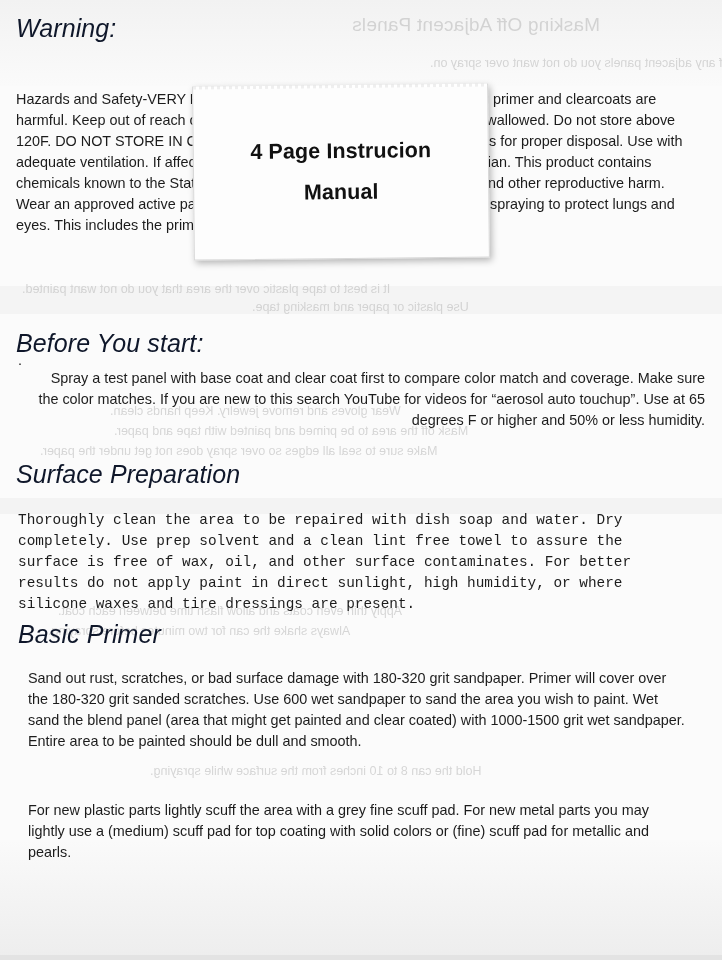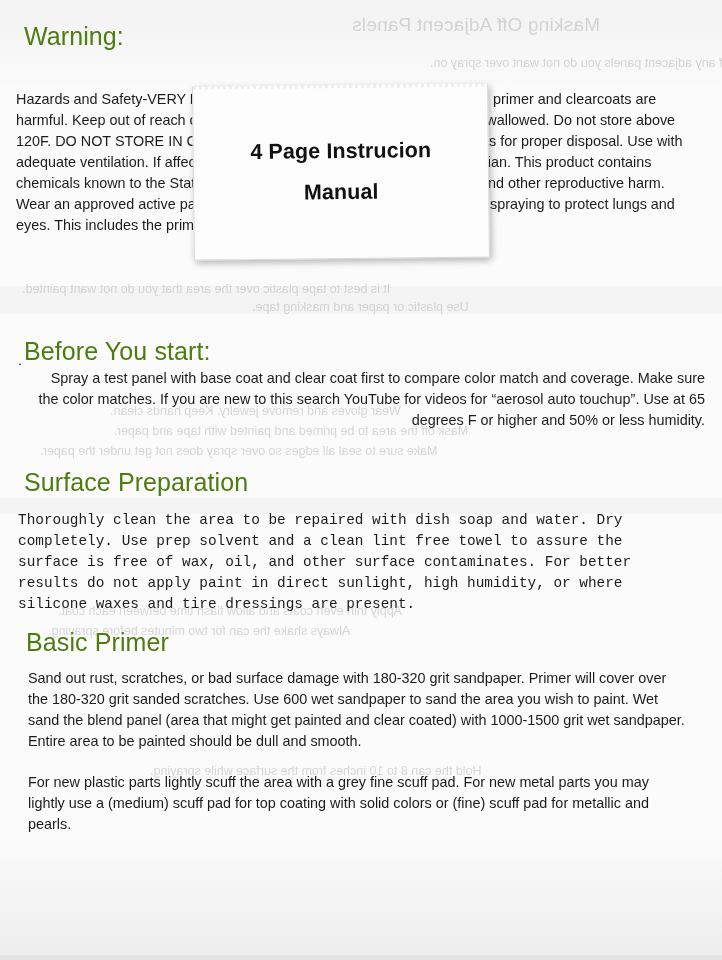--- a/index.html
+++ b/index.html
@@ -56,25 +56,26 @@
   
   .content {
     position: absolute;
     left: 0;
     top: 0;
     width: 722px;
   }
 
   h2.section {
     position: absolute;
-    margin: 8px;
+    margin: 0;
     font-weight: 400;
     font-size: 25px;
-    color: #4d7c0f;
+    color: #0f172a;
     letter-spacing: .1px;
+    font-style: italic;
   }
 
   p.body {
     position: absolute;
     margin: 0;
     font-size: 14.4px;
     line-height: 21px;
     color: #1c1c1c;
     width: 672px;
   }
@@ -143,21 +144,21 @@
 
     <h2 class="section" style="left:16px; top:329px;">Before You start:</h2>
     <p class="body" style="left:18px; top:350px;">.</p>
     <p class="body" style="left:33px; top:368px; width:672px;text-align:right;">Spray a test panel with base coat and clear coat first to compare color match and coverage. Make sure the color matches.  If you are new to this search YouTube for videos for “aerosol auto touchup”.  Use at 65 degrees F or higher and 50% or less humidity.</p>
 
     <h2 class="section" style="left:16px; top:460px;text-align:right;">Surface Preparation</h2>
     <p class="body" style="left:18px; top:510px; width:670px;font-family:Liberation Mono, monospace;">Thoroughly clean the area to be repaired with dish soap and water.  Dry completely. Use prep solvent and a clean lint free towel to assure the surface is free of wax, oil, and other surface contaminates. For better results do not apply paint in direct sunlight, high humidity, or where silicone waxes and tire dressings are present.</p>
 
     <h2 class="section" style="left:18px; top:620px;">Basic Primer</h2>
     <p class="body" style="left:28px; top:668px; width:660px;">Sand out rust, scratches, or bad surface damage with 180-320 grit sandpaper. Primer will cover over the 180-320 grit sanded scratches. Use 600 wet sandpaper to sand the area you wish to paint. Wet sand the blend panel (area that might get painted and clear coated) with 1000-1500 grit wet sandpaper. Entire area to be painted should be dull and smooth.</p>
-    <p class="body" style="left:28px; top:772px; width:650px;">For new plastic parts lightly scuff the area with a grey fine scuff pad. For new metal parts you may lightly use a (medium) scuff pad for top coating with solid colors or (fine) scuff pad for metallic and pearls.</p>
+    <p class="body" style="left:28px; top:800px; width:650px;">For new plastic parts lightly scuff the area with a grey fine scuff pad. For new metal parts you may lightly use a (medium) scuff pad for top coating with solid colors or (fine) scuff pad for metallic and pearls.</p>
 
   </div>
 
   <div id="sticker">
     <div class="line">4 Page Instrucion</div>
     <div class="line">Manual</div>
   </div>
 
 </div>
 

